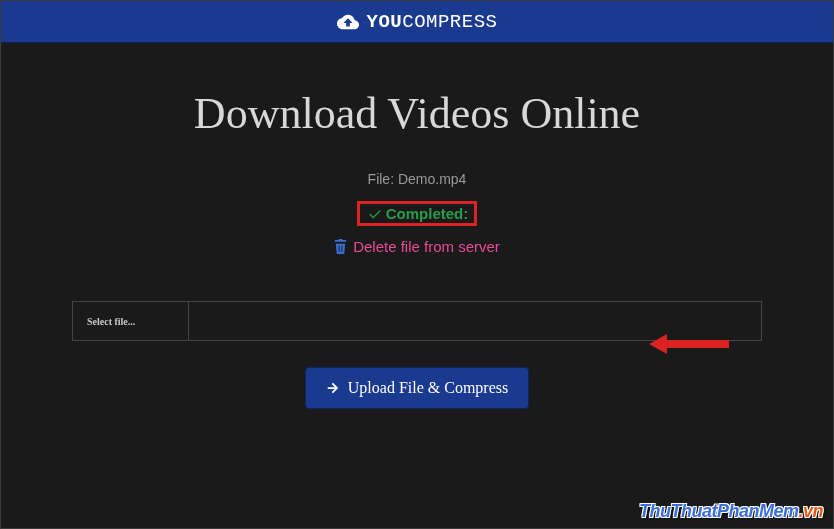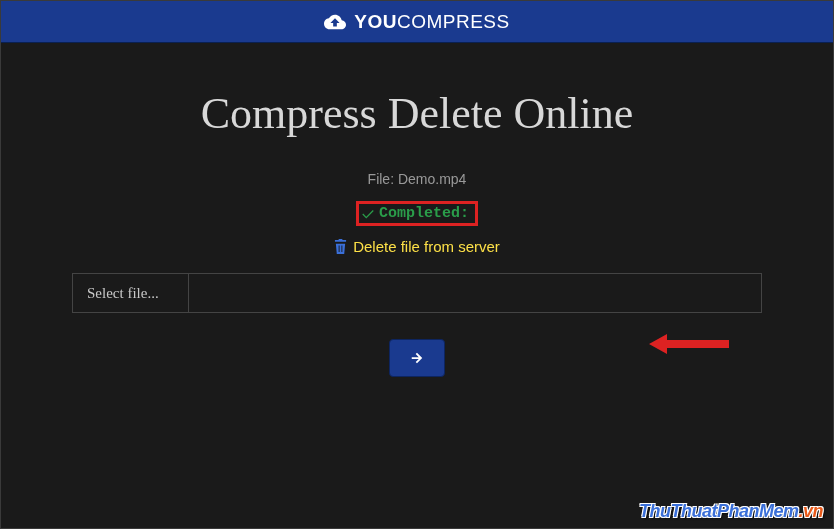--- a/index.html
+++ b/index.html
@@ -22,21 +22,21 @@
     gap: 8px;
     border-bottom: 1px solid #0a2050;
   }
   .cloud-icon {
     width: 22px;
     height: 16px;
     fill: #fff;
   }
   .logo-text {
     color: #fff;
-    font-family: Liberation Sans, sans-serif;
+    font-family: Liberation Mono, monospace;
     font-size: 19px;
     letter-spacing: 0.5px;
   }
   .logo-bold { font-weight: 700; }
   .logo-light { font-weight: 300; }
   .main {
     padding: 45px 40px 20px;
     text-align: center;
   }
   .page-title {
@@ -56,48 +56,48 @@
     color: #999;
     font-size: 14px;
     font-family: Arial, sans-serif;
     margin-bottom: 14px;
   }
   .status-row {
     display: inline-flex;
     align-items: center;
     gap: 4px;
     border: 3px solid #d22;
-    padding: 1px 6px 1px 2px;
+    padding: 1px 6px 1px 8px;
     margin-bottom: 12px;
-    font-family: Liberation Mono, monospace;
+    font-family: Liberation Sans, sans-serif;
     font-size: 15px;
   }
   .check-icon {
     width: 14px;
     height: 14px;
     fill: #2a9d4a;
   }
   .completed-text {
     color: #2a9d4a;
     font-weight: 700;
   }
   .download-link {
     color: #3a6fd8;
     font-weight: 700;
     cursor: pointer;
   }
   .delete-row {
     display: inline-flex;
     align-items: center;
     gap: 6px;
-    color: #fde047;
+    color: #ec4899;
     font-family: Arial, sans-serif;
     font-size: 15px;
     cursor: pointer;
-    margin-bottom: 18px;
+    margin-bottom: 46px;
   }
   .trash-icon {
     width: 13px;
     height: 15px;
     fill: #3a6fd8;
   }
   .form-row {
     display: flex;
     justify-content: center;
     margin-bottom: 26px;
@@ -109,22 +109,23 @@
     border: 1px solid #444;
     background: #1a1a1a;
   }
   .select-label-box {
     width: 116px;
     border-right: 1px solid #444;
     display: flex;
     align-items: center;
     padding-left: 14px;
     color: #c8c8c8;
-    font-size: 15px;
-    cursor: pointer;
+    font-size: 10px;
+    cursor: pointer;
+    font-weight: bold;
   }
   .select-input-box {
     flex: 1;
   }
   .upload-btn {
     display: inline-flex;
     align-items: center;
     gap: 8px;
     background: #1a3a8f;
     color: #fff;
@@ -167,21 +168,21 @@
 <div class="header">
   <svg class="cloud-icon" viewBox="0 0 24 16">
     <path d="M19.35 6.04C18.67 2.59 15.64 0 12 0 9.11 0 6.6 1.64 5.35 4.04 2.34 4.36 0 6.91 0 10c0 3.31 2.69 6 6 6h13c2.76 0 5-2.24 5-5 0-2.64-2.05-4.78-4.65-4.96zM14 9v4h-4V9H7l5-5 5 5h-3z"></path>
   </svg>
   <span class="logo-text">
     <span class="logo-bold">YOU</span><span class="logo-light">COMPRESS</span>
   </span>
 </div>
 
 <div class="main">
-  <h1 class="page-title">Compress Delete Online</h1>
+  <h1 class="page-title">Download Videos Online</h1>
   <div class="file-label">File: Demo.mp4</div>
 
   <div class="status-row">
     <svg class="check-icon" viewBox="0 0 16 16">
       <path d="M13.5 3.5L6 11 2.5 7.5l-1 1L6 13l8.5-8.5z"></path>
     </svg>
     <span class="completed-text">Completed:</span>
   </div>
   <br>
   <div class="delete-row">
@@ -195,20 +196,21 @@
     <div class="file-select">
       <div class="select-label-box">Select file...</div>
       <div class="select-input-box"></div>
     </div>
   </div>
 
   <button class="upload-btn">
     <svg class="arrow-icon" viewBox="0 0 16 16">
       <path d="M8 2l6 6-6 6-1.5-1.5L10 9H2V7h8L6.5 3.5z"></path>
     </svg>
+    <span>Upload File &amp; Compress</span>
   </button>
 </div>
 
 <svg class="red-arrow" viewBox="0 0 80 24">
   <path d="M0 12 L18 2 L18 8 L80 8 L80 16 L18 16 L18 22 Z" fill="#d22"></path>
 </svg>
 
 <div class="watermark">
   <span class="wm1">ThuThuatPhanMem</span><span class="wm2">.vn</span>
 </div>

